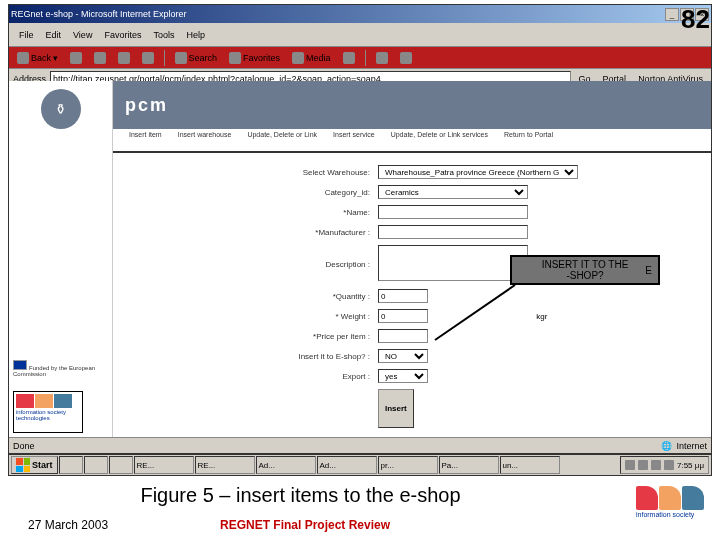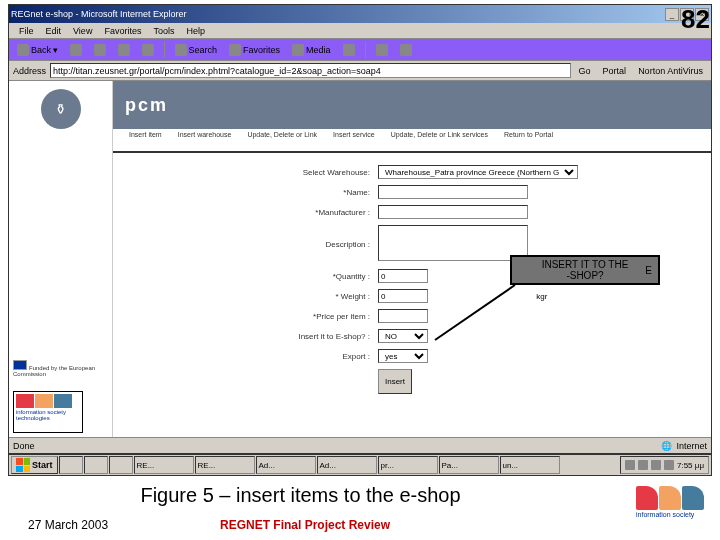--- a/index.html
+++ b/index.html
@@ -8,24 +8,24 @@
   .slide { position: relative; width: 720px; height: 540px; background: #fff; }
 
   .page-num { position: absolute; top: 4px; right: 10px; font-size: 26px; font-weight: bold; color: #000; z-index: 100; margin-left: 24px; }
 
   .browser { position: absolute; top: 4px; left: 8px; width: 704px; height: 450px; border: 1px solid #333; background: #d4d0c8; }
 
   .titlebar { height: 18px; background: linear-gradient(90deg, #0a246a, #a6caf0); display: flex; align-items: center; padding: 0 2px; color: #fff; font-size: 9px; }
   .titlebar .win-btns { margin-left: auto; display: flex; gap: 1px; }
   .win-btn { width: 14px; height: 13px; background: #d4d0c8; border: 1px solid #888; font-size: 8px; line-height: 11px; text-align: center; color: #000; }
 
-  .menubar { height: 16px; background: #d4d0c8; display: flex; align-items: center; padding: 0 4px; border-bottom: 1px solid #888; }
+  .menubar { height: 24px; background: #d4d0c8; display: flex; align-items: center; padding: 0 4px; border-bottom: 1px solid #888; }
   .menu-item { padding: 0 6px; font-size: 9px; }
 
-  .toolbar { height: 22px; background: #8b5cf6; display: flex; align-items: center; padding: 0 4px; border-bottom: 1px solid #888; gap: 4px; }
+  .toolbar { height: 22px; background: #b91c1c; display: flex; align-items: center; padding: 0 4px; border-bottom: 1px solid #888; gap: 4px; }
   .tb-btn { font-size: 9px; padding: 0 4px; display: flex; align-items: center; gap: 2px; }
   .tb-icon { width: 12px; height: 12px; background: #888; border-radius: 2px; }
   .tb-sep { width: 1px; height: 16px; background: #888; margin: 0 2px; }
 
   .addressbar { height: 20px; background: #d4d0c8; display: flex; align-items: center; padding: 0 4px; border-bottom: 1px solid #888; gap: 4px; }
   .addr-label { font-size: 9px; }
   .addr-input { flex: 1; height: 15px; background: #fff; border: 1px inset #888; font-size: 9px; padding: 0 2px; }
   .addr-go { font-size: 9px; padding: 0 4px; }
 
   .content { position: absolute; top: 76px; left: 0; right: 0; bottom: 16px; background: #fff; display: flex; }
@@ -45,21 +45,21 @@
   .pcm-nav-item { padding: 2px 8px; font-size: 7px; color: #333; text-align: center; line-height: 1.1; }
 
   .form-area { padding: 8px 4px; background: #fff; }
   .form-table { margin: 0 auto; }
   .form-table td { padding: 2px 3px; font-size: 8px; }
   .form-table td.lbl { text-align: right; color: #333; white-space: nowrap; width: 130px; }
   .fld { width: 150px; height: 14px; background: #fff; border: 1px inset #888; font-size: 8px; padding: 0 2px; }
   .fld.sm { width: 50px; }
   .fld.ta { height: 36px; width: 150px; resize: none; }
   .unit { font-size: 8px; padding-left: 4px; }
-  .insert-btn { font-size: 8px; padding: 7px 6px; background: #d4d0c8; border: 1px outset #888; }
+  .insert-btn { font-size: 8px; padding: 14px 6px; background: #d4d0c8; border: 1px outset #888; font-weight: bold; }
 
   .statusbar { position: absolute; bottom: 0; left: 0; right: 0; height: 16px; background: #d4d0c8; border-top: 1px solid #888; display: flex; align-items: center; font-size: 9px; padding: 0 4px; }
   .statusbar .right { margin-left: auto; display: flex; align-items: center; gap: 4px; }
 
   .callout { position: absolute; top: 255px; left: 510px; width: 150px; height: 30px; border: 2px solid #000; background: #737373; display: flex; align-items: center; justify-content: center; font-size: 10px; text-align: center; z-index: 50; }
   .callout-e { position: absolute; right: 6px; font-size: 10px; }
   .callout-line { position: absolute; top: 285px; left: 430px; width: 90px; height: 60px; z-index: 49; }
   .callout-line svg { width: 100%; height: 100%; }
 
   .taskbar { position: absolute; top: 454px; left: 8px; width: 704px; height: 22px; background: #d4d0c8; border: 1px solid #333; display: flex; align-items: center; padding: 0 2px; gap: 1px; }
@@ -182,20 +182,24 @@
           <div class="pcm-nav-item">Return to
 Portal</div>
         </div>
 
         <div class="form-area">
           <table class="form-table">
             <tbody>
                 <tr>
                   <td class="lbl">Select Warehouse:</td>
                 <td colspan="2"><select class="fld" style="width:200px"><option>Wharehouse_Patra province Greece (Northern Greece)</option></select></td>
+                </tr>
+            <tr>
+                  <td class="lbl">Category_id:</td>
+                <td colspan="2"><select class="fld"><option>Ceramics</option></select></td>
                 </tr>
             <tr>
                   <td class="lbl">*Name:</td>
                 <td colspan="2"><input class="fld" style=""></td>
                 </tr>
             <tr>
                   <td class="lbl">*Manufacturer :</td>
                 <td colspan="2"><input class="fld" style=""></td>
                 </tr>
             <tr>

